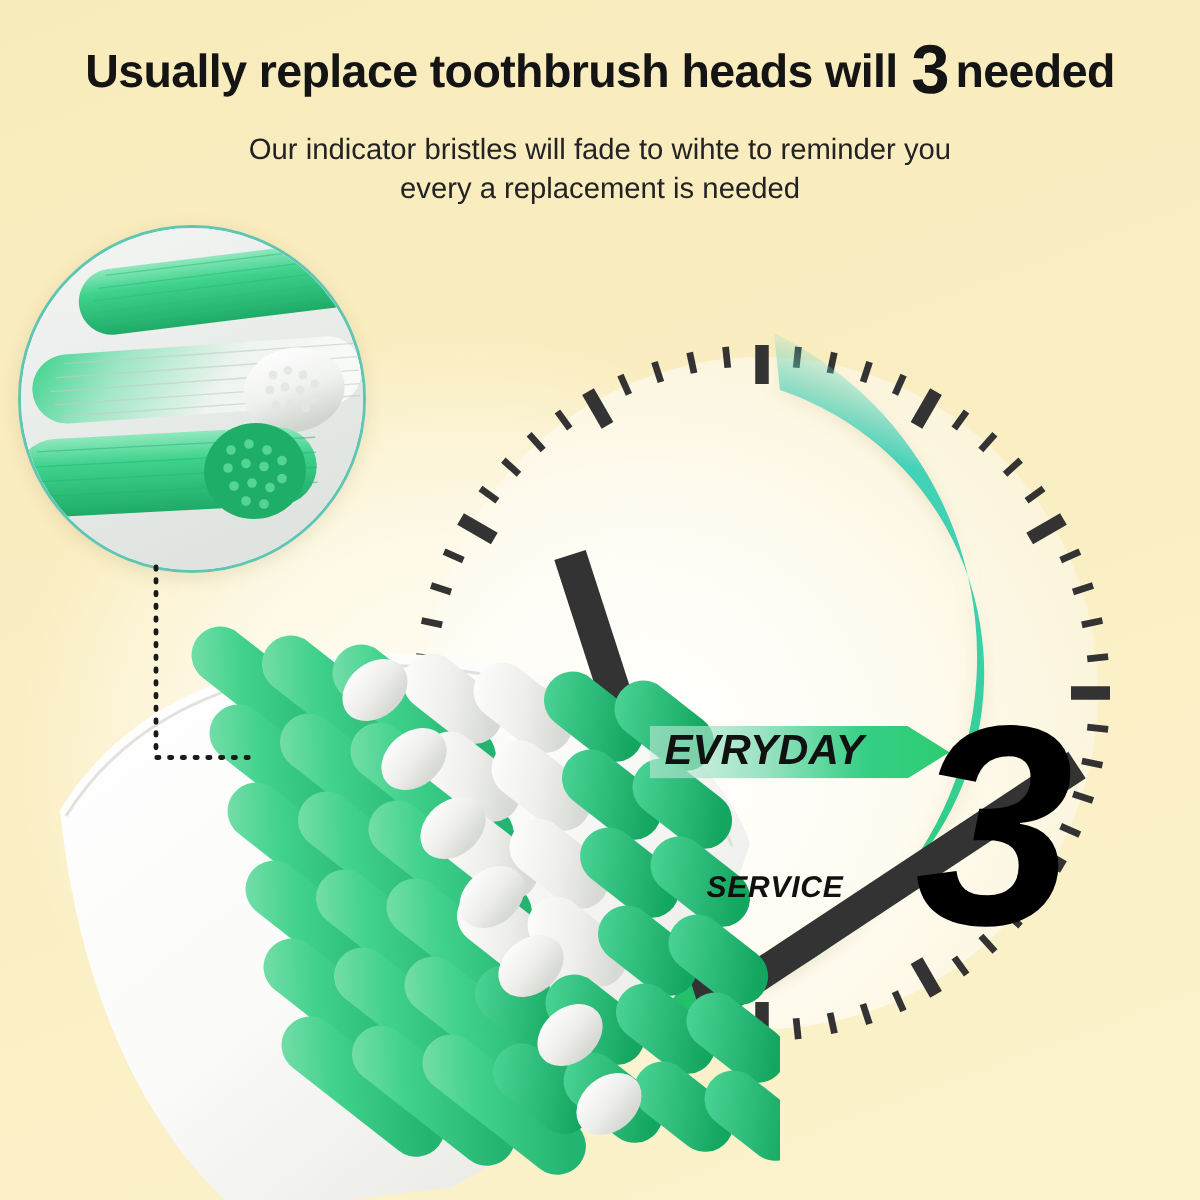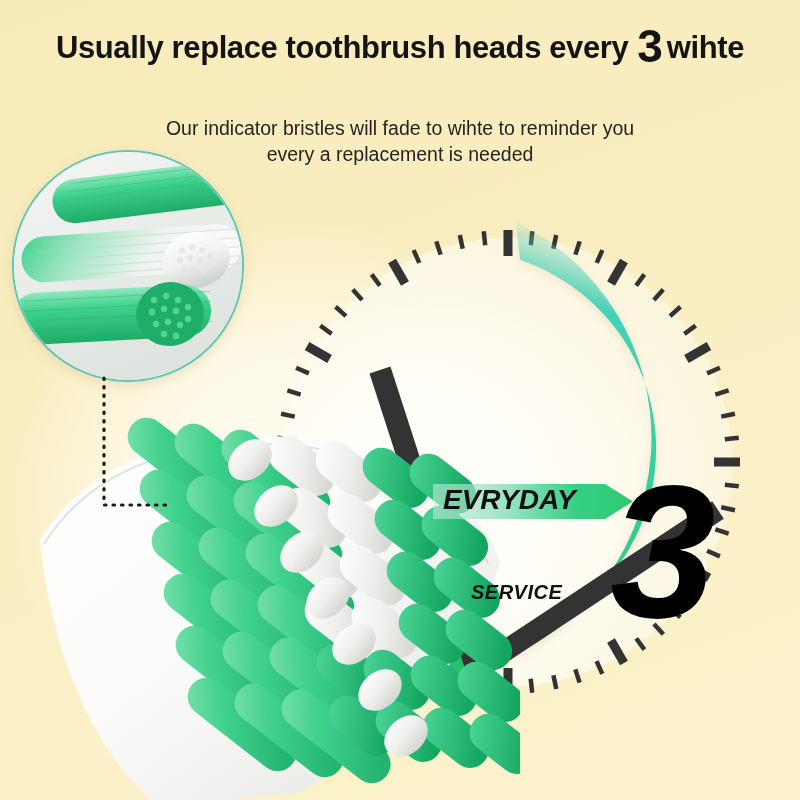--- a/index.html
+++ b/index.html
@@ -41,21 +41,20 @@
   }
   .subline {
     position: absolute;
     left: 0; right: 0;
     top: 88px;
     text-align: center;
     color: #232323;
     font-size: 19.5px;
     font-weight: 400;
     line-height: 1.32;
-    margin-top: 28px;
   }
 
   
   .clock-wrap {
     position: absolute;
     left: 258px;
     top: 212px;
     width: 500px;
     height: 500px;
   }
@@ -241,21 +240,21 @@
                Z" fill="url(#arcGrad)" filter="url(#softShadow)"></path>
 
       <g stroke="#333333" stroke-linecap="butt">
         <line x1="218" y1="455" x2="122" y2="158" stroke-width="22"></line>
         <line x1="212" y1="462" x2="460" y2="298" stroke-width="21"></line>
       </g>
     </svg>
   </div>
 
   <div class="headline">
-    <span>Usually replace toothbrush heads every</span><span class="big3">3</span><span>wihte</span>
+    <span>Usually replace toothbrush heads will</span><span class="big3">3</span><span>needed</span>
   </div>
   <div class="subline">
     <div>Our indicator bristles will fade to wihte to reminder you</div>
     <div>every a replacement is needed</div>
   </div>
 
   <svg class="brush" viewBox="0 0 520 470">
     <defs>
       <linearGradient id="handleG" x1="0" y1="0" x2="1" y2="1">
         <stop offset="0%" stop-color="#ffffff"></stop>

